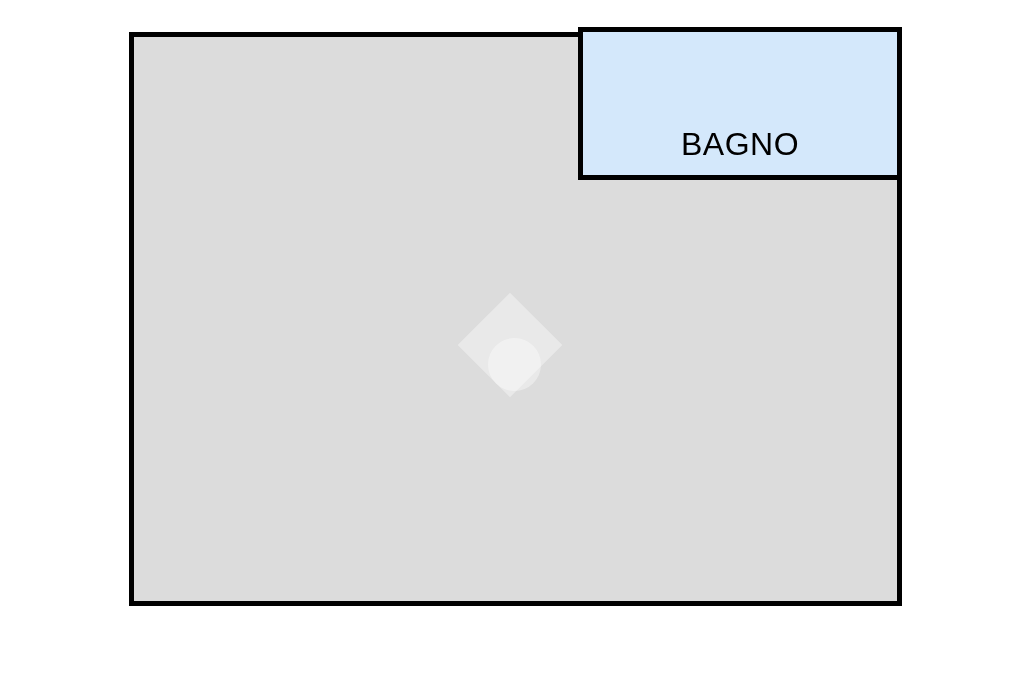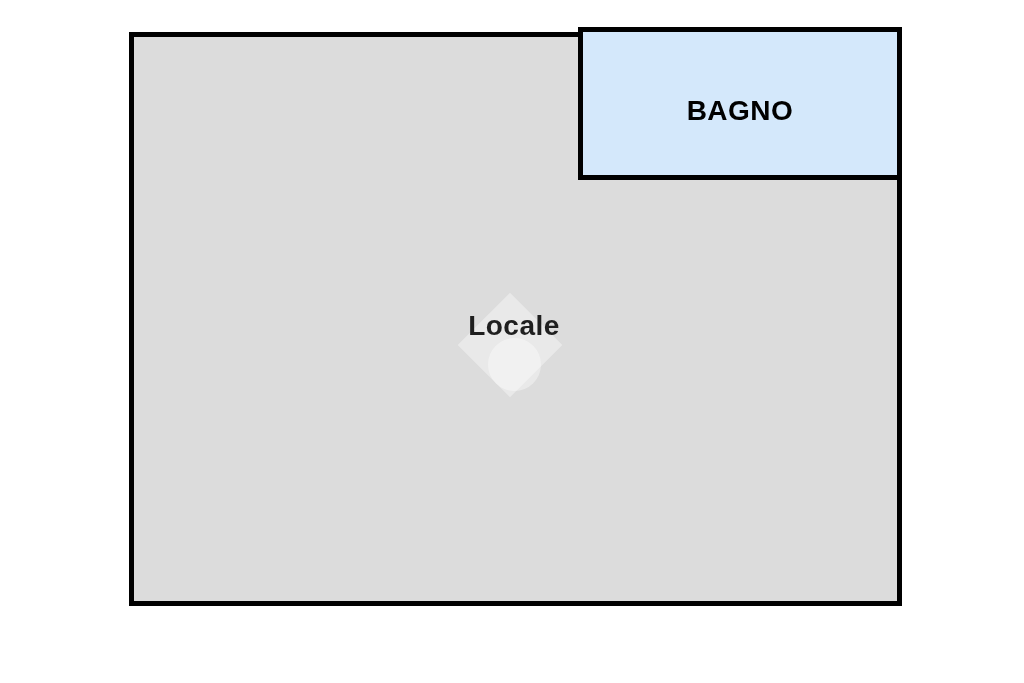--- a/index.html
+++ b/index.html
@@ -28,25 +28,26 @@
   }
   .room-bagno {
     left: 578px;
     top: 27px;
     width: 324px;
     height: 153px;
   }
   .room-label {
     position: absolute;
     transform: translate(-50%, -50%);
-    font-size: 28px;
-    font-weight: bold;
+    font-size: 32px;
+    font-weight: normal;
     white-space: nowrap;
     letter-spacing: 0.5px;
     z-index: 5;
+    margin-top: 33px;
   }
   .label-locale {
     left: 514px;
     top: 326px;
   }
   .label-bagno {
     left: 740px;
     top: 111px;
   }
   .watermark {
@@ -82,19 +83,18 @@
 
 <div class="canvas">
 
   <div class="room room-locale" style="background-color: rgb(220, 220, 220); border-color: rgb(0, 0, 0);"></div>
 
   <div class="watermark">
     <div class="wm-diamond" style="background-color: rgba(255, 255, 255, 0.38);"></div>
     <div class="wm-circle" style="background-color: rgba(255, 255, 255, 0.38);"></div>
   </div>
 
-  <div class="room-label label-locale" style="color: rgb(31, 31, 31);">Locale</div>
 
   <div class="room room-bagno" style="background-color: rgb(212, 232, 251); border-color: rgb(0, 0, 0);"></div>
 
   <div class="room-label label-bagno" style="color: rgb(0, 0, 0);">BAGNO</div>
 
 </div>
 
 </body></html>

